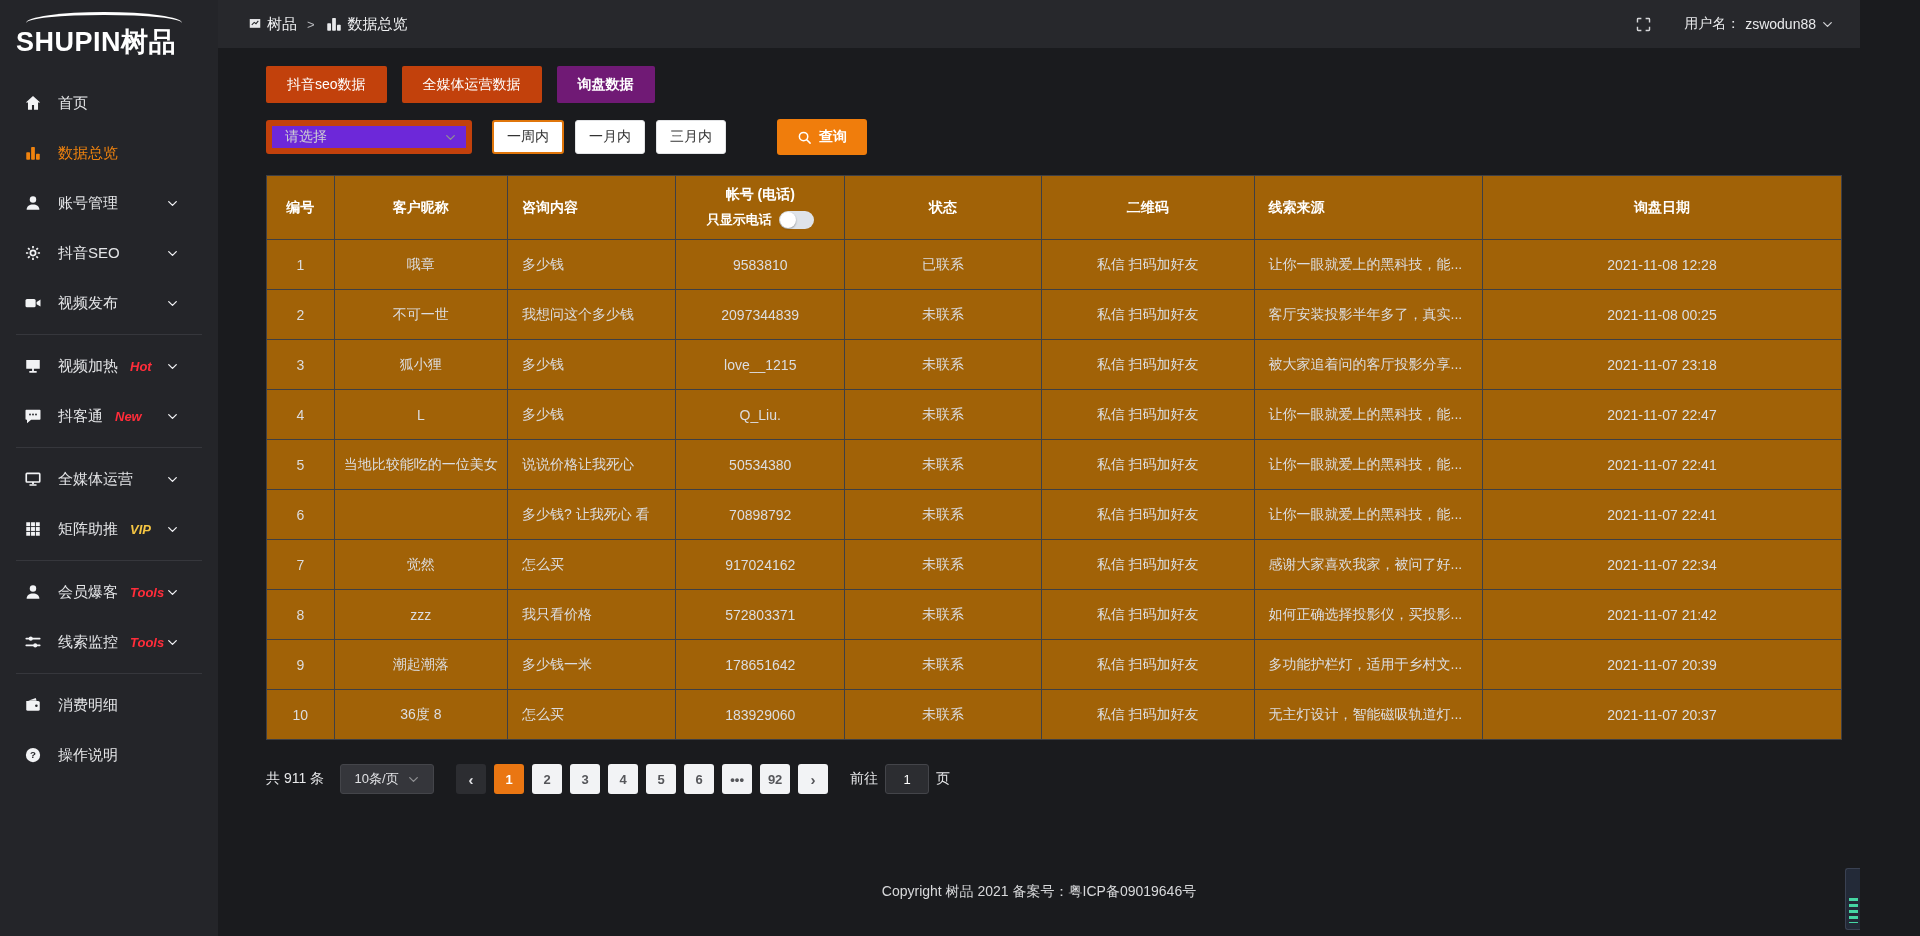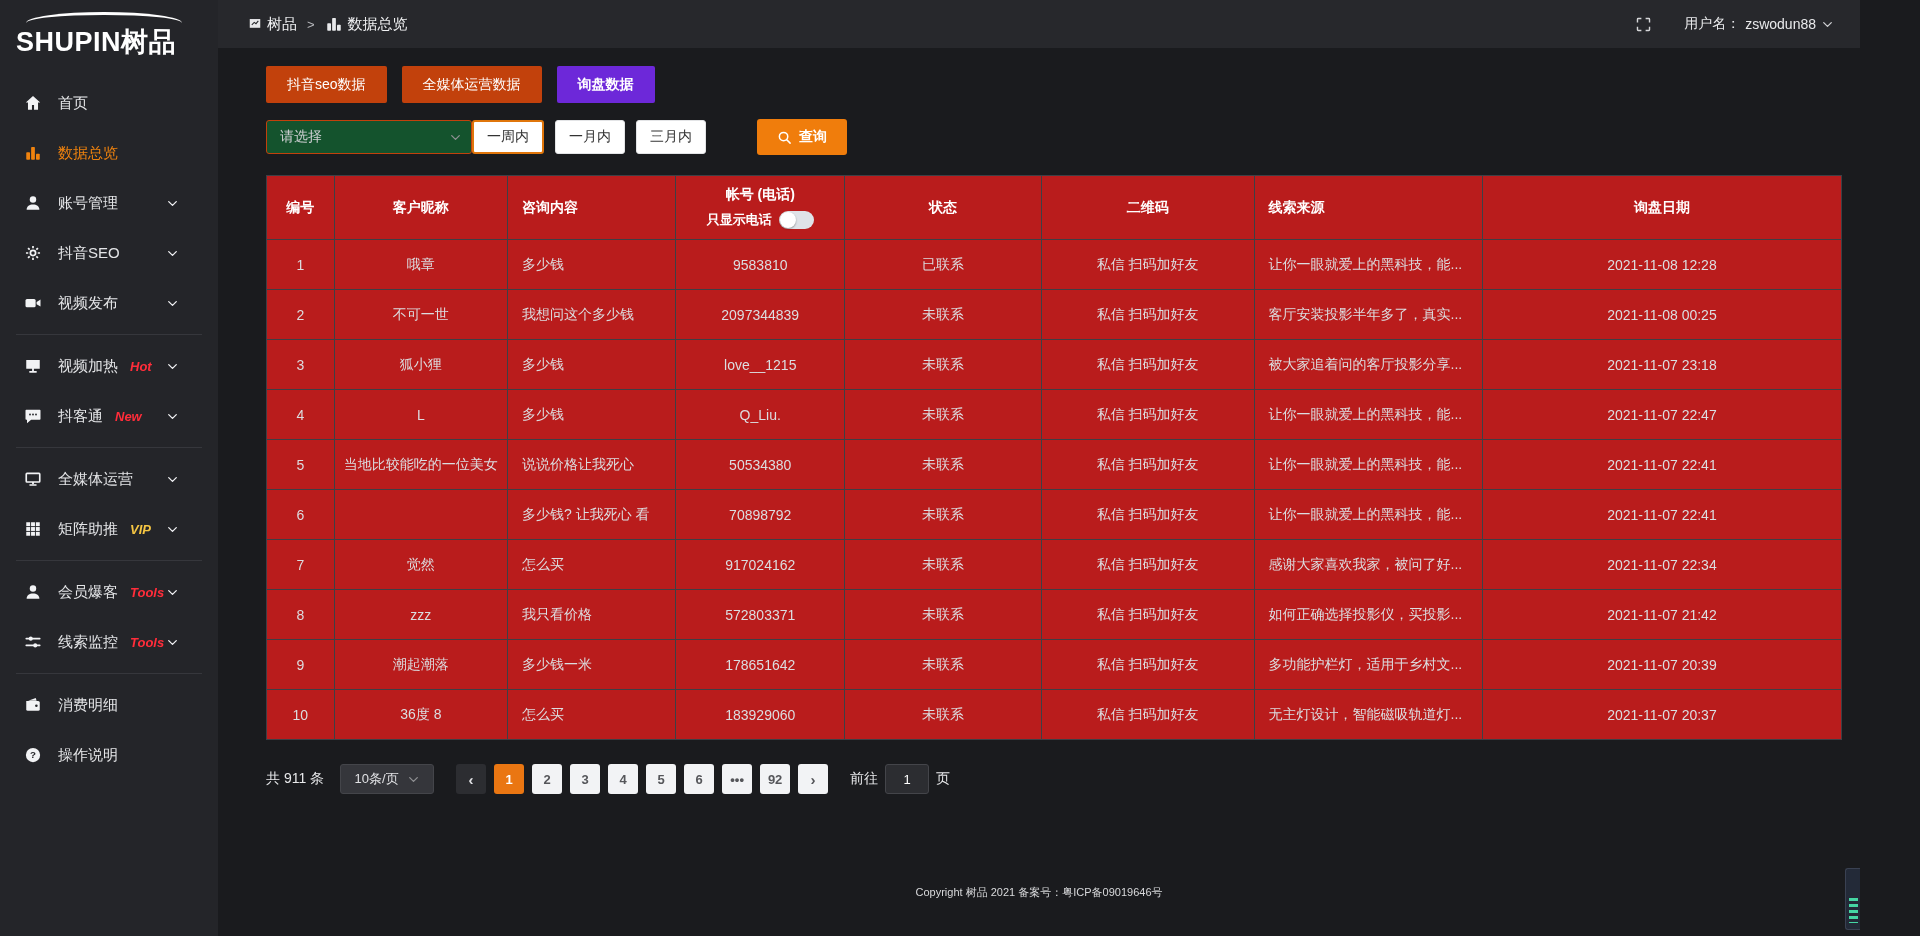--- a/index.html
+++ b/index.html
@@ -35,38 +35,38 @@
   .topbar-right { margin-left:auto; display:flex; align-items:center; gap:32px; }
   .fullscreen { display:inline-flex; color:#d6d7d9; cursor:pointer; }
   .userbox { display:flex; align-items:center; gap:5px; font-size:14px; color:#e9eaec; cursor:pointer; }
   .userbox .icon { display:inline-flex; color:#cfd0d3; }
 
   
   .content { flex:1; padding:18px 18px 0 48px; }
   .tabs { display:flex; gap:15px; margin-bottom:16px; }
   .tab { height:37px; padding:0 21px; display:flex; align-items:center; background:#c2410c;
     color:#fff; font-size:14px; border-radius:2px; cursor:pointer; white-space:nowrap; }
-  .tab.active { background:#6d28d9; font-weight:bold; }
+  .tab.active { background:#701a75; font-weight:bold; }
 
   .filter-row { display:flex; align-items:center; margin-bottom:20px; }
-  .select { width:206px; height:34px; background:#14532d; border:1px solid #c2410c;
+  .select { width:206px; height:34px; background:#6d28d9; border:6px solid #c2410c;
     border-radius:3px; display:flex; align-items:center; padding:0 9px 0 13px;
-    font-size:14px; color:#cfd0d3; cursor:pointer; }
+    font-size:14px; color:#cfd0d3; cursor:pointer; margin-right:20px; }
   .select .chev { margin-left:auto; display:inline-flex; color:#8f9093; }
   .range-btn { height:34px; min-width:66px; padding:0 13px; background:#fff; color:#333;
     border:1px solid #e3e4e6; border-radius:3px; font-size:14px; display:flex;
     align-items:center; justify-content:center; cursor:pointer; margin-right:11px; white-space:nowrap; }
   .range-btn.selected { border:2px solid #e0760b; }
   .search-btn { height:36px; padding:0 20px; margin-left:40px; background:#f07d0c; color:#fff;
     border:none; border-radius:3px; font-size:14px; font-weight:bold; display:flex;
     align-items:center; gap:7px; cursor:pointer; }
   .search-btn .icon { display:inline-flex; }
 
   
-  table.data-table { width:100%; border-collapse:collapse; table-layout:fixed; background:#b91c1c; }
+  table.data-table { width:100%; border-collapse:collapse; table-layout:fixed; background:#a16207; }
   .data-table th, .data-table td { border:1px solid #3e3f45; }
   .data-table thead th { height:64px; font-size:14px; font-weight:bold; color:#fff;
     text-align:center; padding:0 8px; }
   .data-table thead th.al { text-align:left; padding-left:14px; }
   .data-table tbody td { height:50px; font-size:14px; color:#dcdde0; text-align:center;
     padding:0 8px; white-space:nowrap; overflow:hidden; }
   .data-table tbody td.al { text-align:left; padding-left:14px; }
   .t-orange { color:#ea831c; }
   .th-line1 { margin-bottom:7px; }
   .th-line2 { display:flex; align-items:center; justify-content:center; gap:7px; font-size:13px; }
@@ -88,21 +88,21 @@
   .pg-btn.dark { background:#2c2d31; color:#dfe0e3; }
   .pg-btn.active { background:#ea7612; color:#fff; }
   .pg-arrow { font-size:15px; }
   .pg-goto { display:flex; align-items:center; gap:7px; margin-left:14px; }
   .goto-input { width:44px; height:30px; background:#2c2d31; border:1px solid #44454a;
     border-radius:3px; color:#fff; text-align:center; font-size:13px;
     font-family:"Liberation Sans", sans-serif; }
 
   
   .footer { height:88px; flex-shrink:0; display:flex; align-items:center; justify-content:center;
-    font-size:11px; color:#d8d9db; }
+    font-size:14px; color:#d8d9db; }
 
   
   .float-widget { position:absolute; right:0; bottom:6px; width:15px; height:62px;
     background:#232a38; border:1px solid #3a4152; border-right:none; border-radius:3px 0 0 3px;
     cursor:pointer; }
   .float-widget::after { content:''; position:absolute; left:3px; right:2px; bottom:6px; height:25px;
     background:repeating-linear-gradient(to bottom,#45d6a4 0 3px, transparent 3px 6px); }
 </style>
 </head>
 <body>

